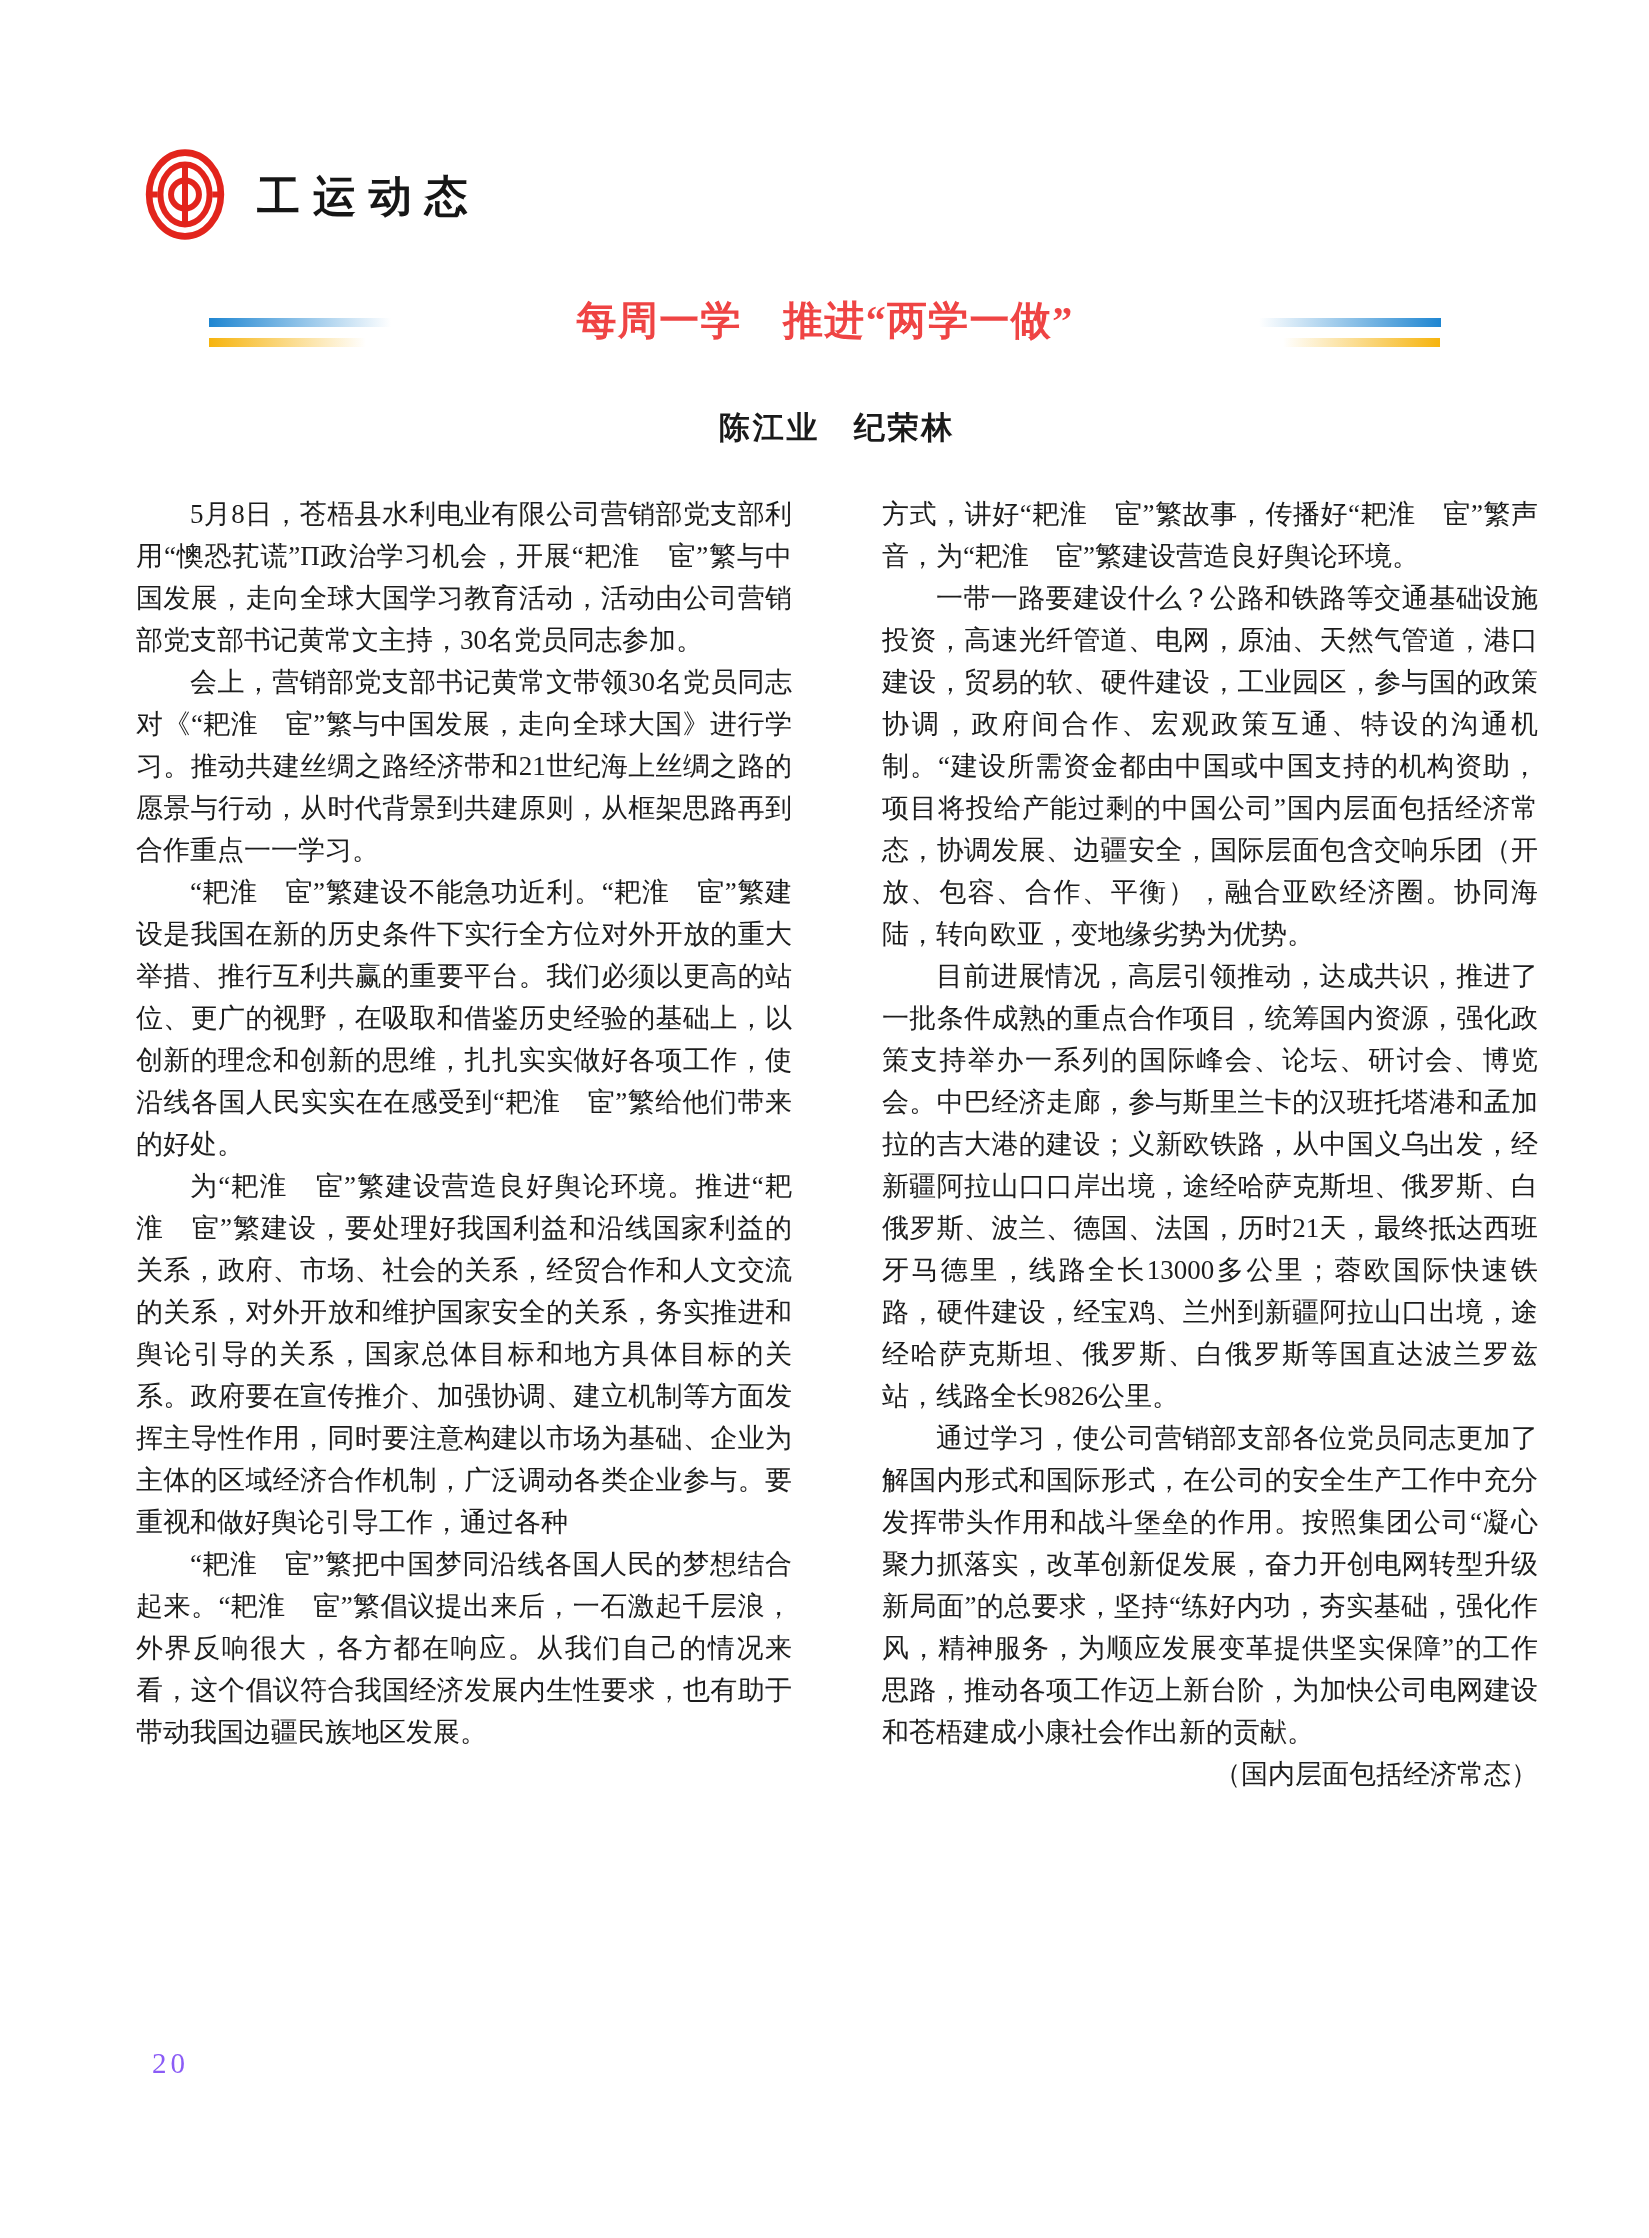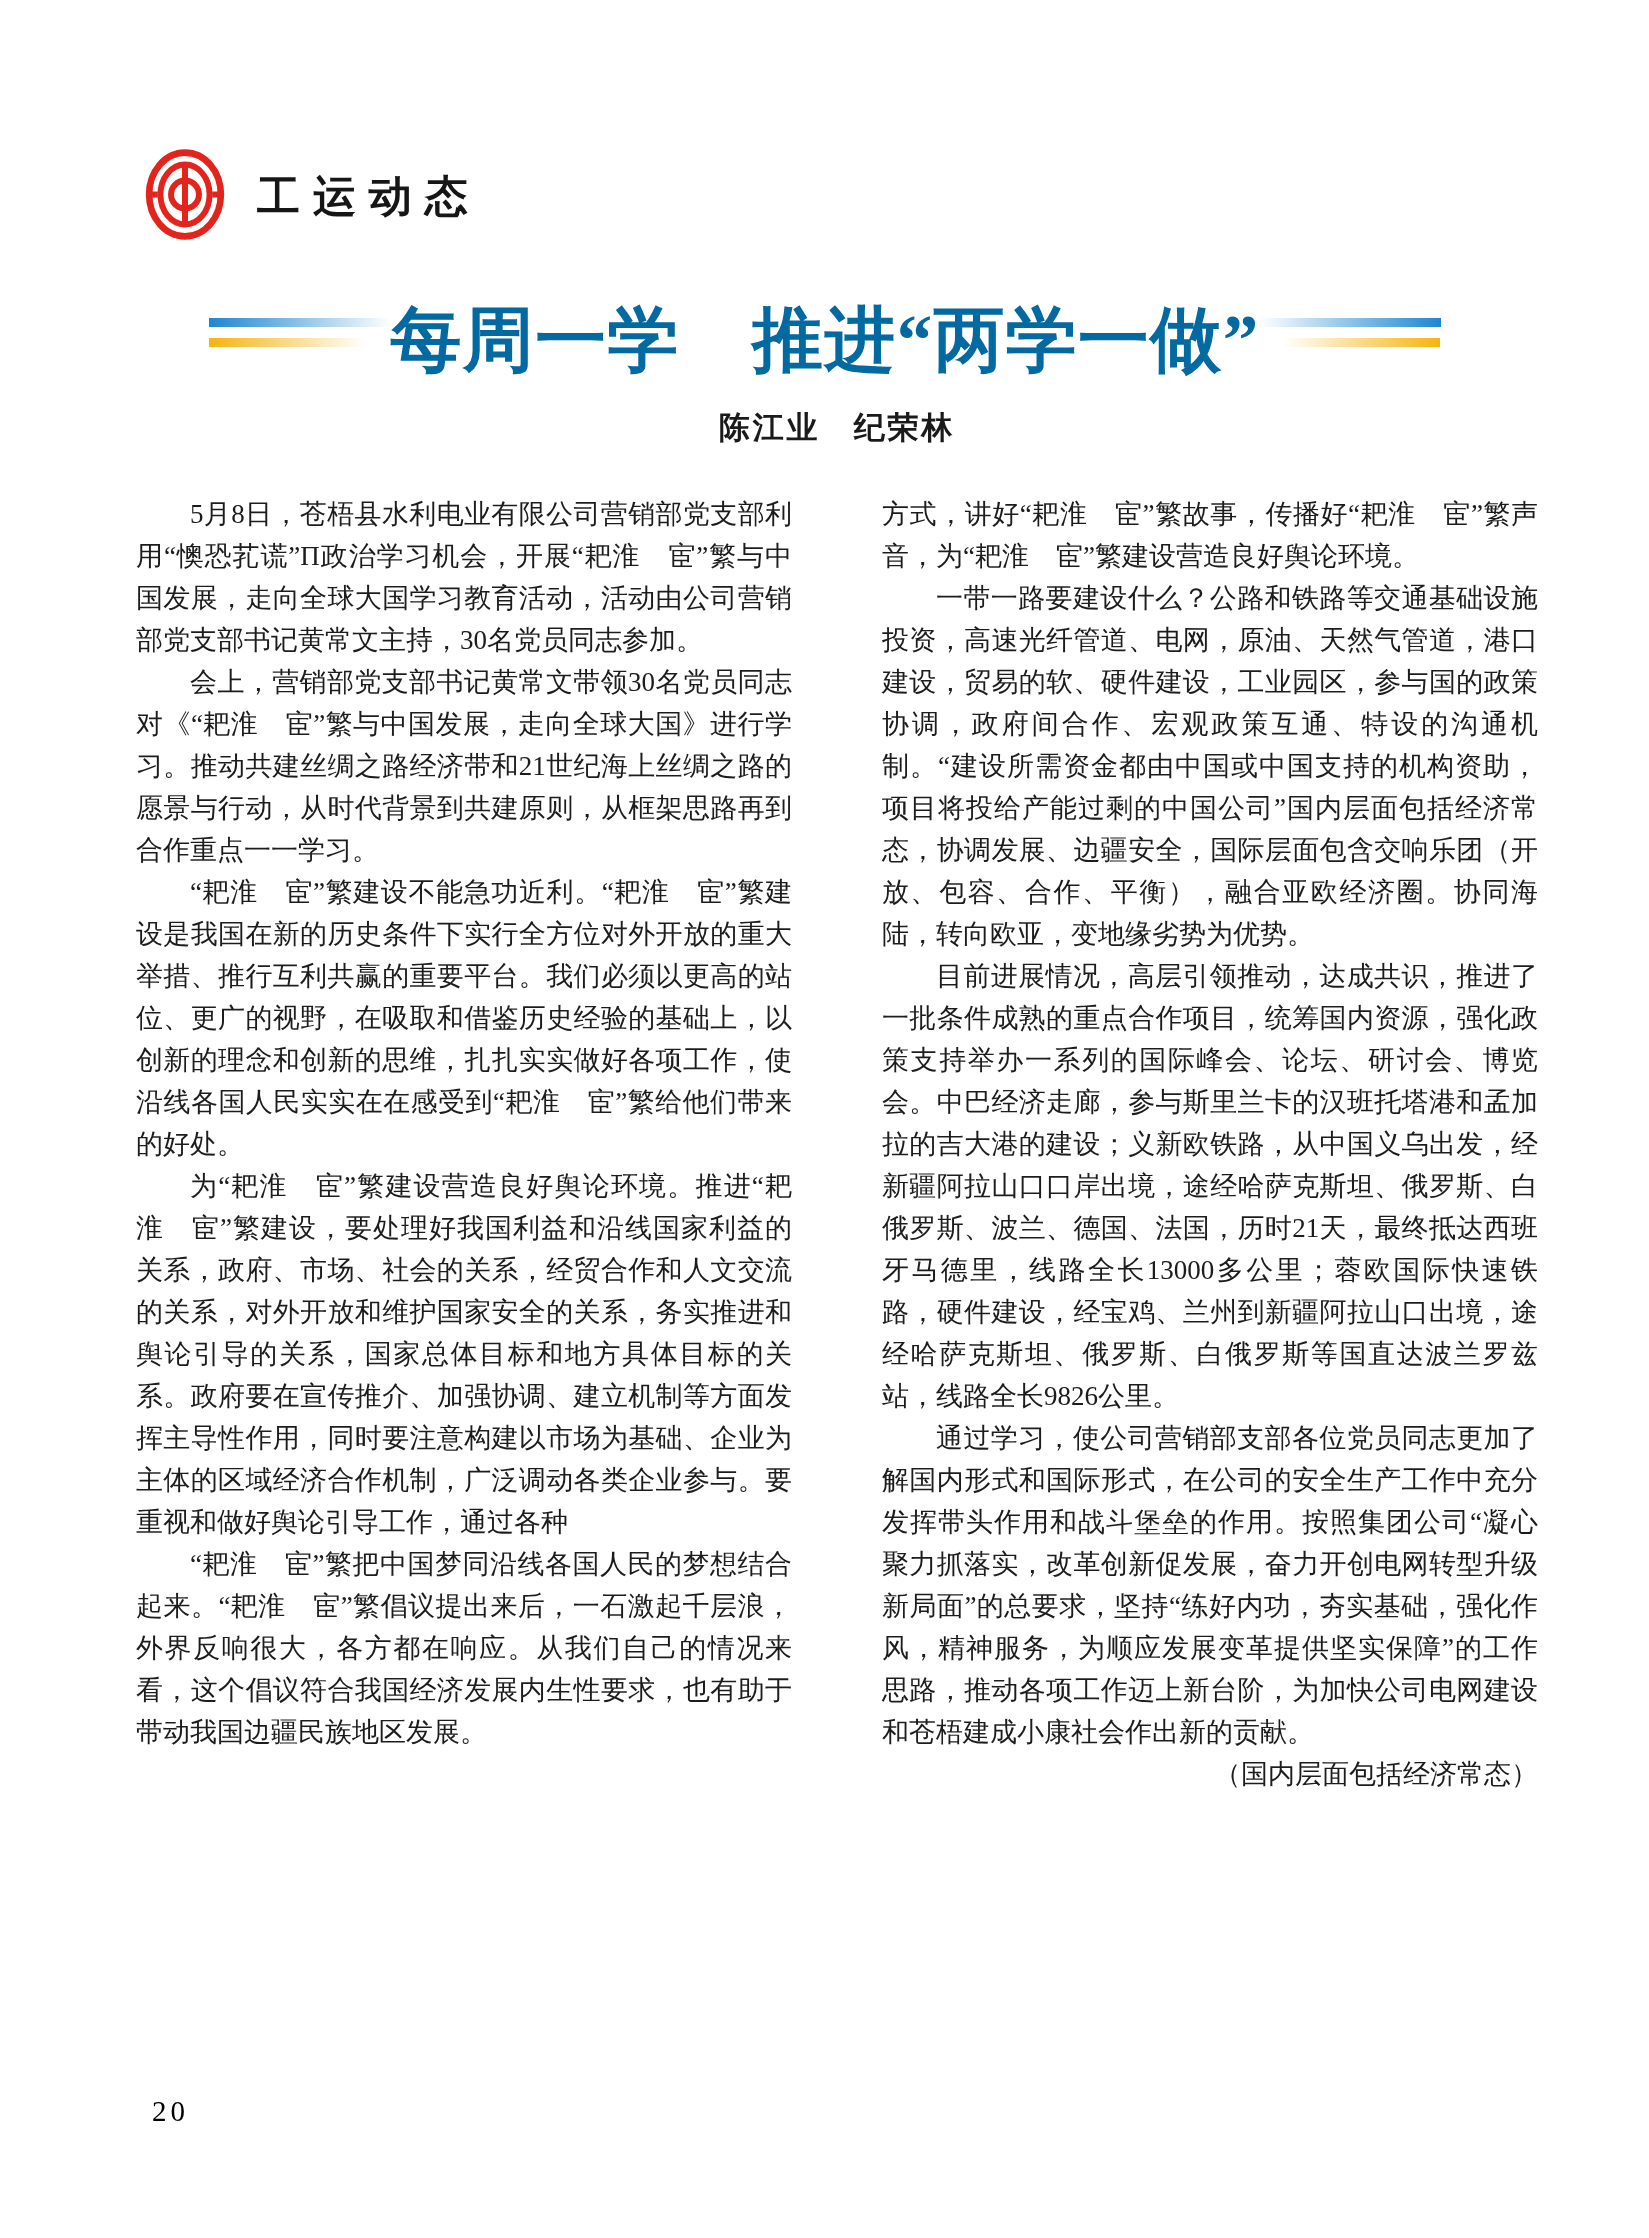--- a/index.html
+++ b/index.html
@@ -42,24 +42,24 @@
 
   
   .title-row {
     position: absolute;
     left: 0;
     top: 293px;
     width: 1650px;
     text-align: center;
   }
   .article-title {
-    font-size: 71px;
+    font-size: 40px;
     font-weight: 900;
     letter-spacing: 1.3px;
-    color: #0369a1;
+    color: #ef4444;
     white-space: nowrap;
   }
   .bar { position: absolute; }
   .bar-blue-left  { left: 209px;  top: 318px; width: 182px; height: 9.3px;
                     background: linear-gradient(to right, var(--bar-blue), rgba(255,255,255,0)); }
   .bar-gold-left  { left: 209px;  top: 338px; width: 157px; height: 8.6px;
                     background: linear-gradient(to right, var(--bar-gold), rgba(255,255,255,0)); }
   .bar-blue-right { left: 1259px; top: 318px; width: 182px; height: 9.3px;
                     background: linear-gradient(to left, var(--bar-blue), rgba(255,255,255,0)); }
   .bar-gold-right { left: 1283px; top: 338px; width: 157px; height: 8.6px;
@@ -101,22 +101,21 @@
     padding-right: 1.2em;
   }
 
   
   .page-number {
     position: absolute;
     left: 152px;
     top: 2047px;
     font-size: 29px;
     letter-spacing: 4px;
-    color: #000000;
-    margin-top: 48px;
+    color: #8b5cf6;
   }
 </style>
 </head>
 <body>
 
 <div class="page" style="--bar-blue:#1f86d1; --bar-gold:#f6b40e;">
 
   <div class="masthead">
     <svg class="emblem" viewBox="0 0 120 140" xmlns="http://www.w3.org/2000/svg" aria-hidden="true">
       <ellipse cx="60" cy="70" rx="54" ry="63" fill="none" stroke="#e2241c" stroke-width="10"></ellipse>

